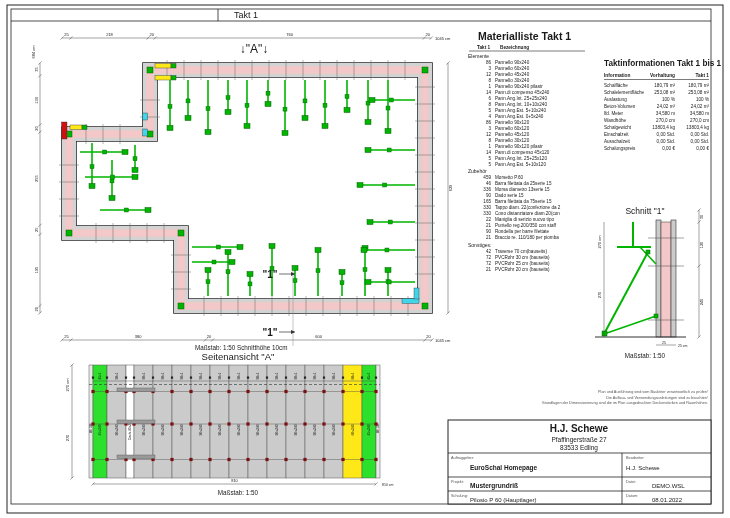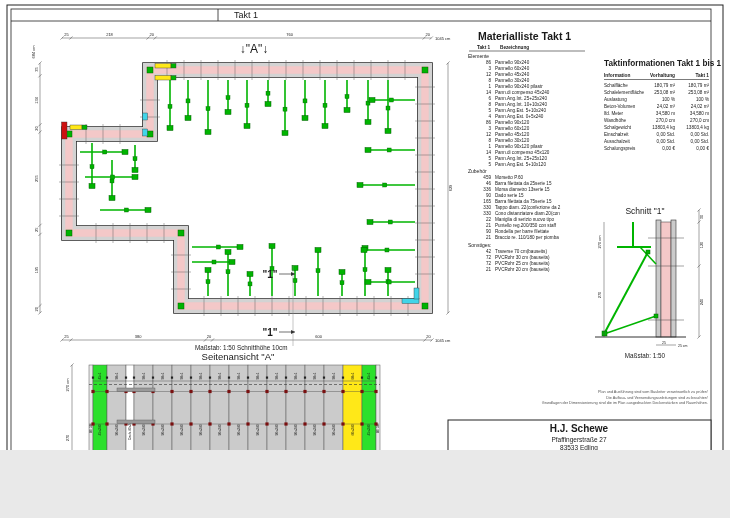--- a/index.html
+++ b/index.html
@@ -1,16 +1,16 @@
 <!DOCTYPE html>
 <html><head>
 <meta charset="utf-8">
 <style>
   html,body{margin:0;padding:0;background:#e9e9e9;}
-  .sheet{position:relative;width:730px;height:450px;background:#ffffff;overflow:hidden;
+  .sheet{position:relative;width:730px;height:518px;background:#ffffff;overflow:hidden;
          font-family:"Liberation Sans", sans-serif;}
   svg text{font-family:"Liberation Sans", sans-serif;fill:#1a1a1a;}
   .gray{fill:#555;}
 </style>
 </head>
 <body>
 
 <div class="sheet">
 <svg width="730" height="518" viewBox="0 0 730 518">
 

